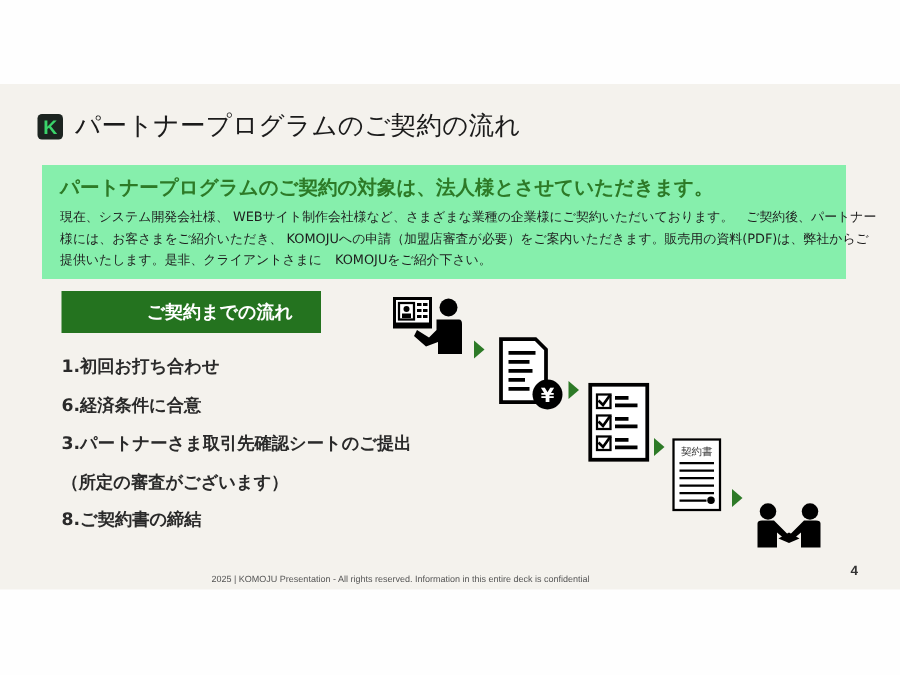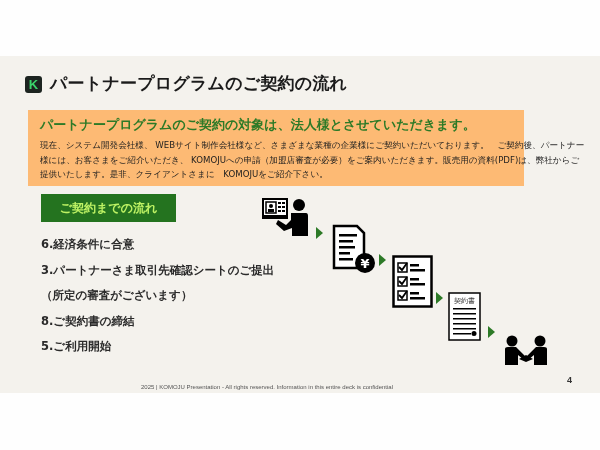--- a/index.html
+++ b/index.html
@@ -1,24 +1,24 @@
 <!DOCTYPE html>
 <html><head>
 <meta charset="utf-8">
 <style>
   html, body { margin:0; padding:0; }
   body { width:600px; height:450px; background:#fefefe; position:relative; overflow:hidden; font-family:"DejaVu Sans", "Liberation Sans", sans-serif; }
   .slide { position:absolute; left:0; top:56px; width:600px; height:337px; background:#f4f2ed; }
   .logo { position:absolute; left:25px; top:20px; width:17px; height:17px; background:#1c2420; border-radius:3px; }
   .logo span { position:absolute; left:0; top:0; width:17px; height:17px; line-height:17px; text-align:center; color:#3ad36a; font-weight:bold; font-size:13px; font-family:"Liberation Sans", sans-serif; }
-  .title { position:absolute; left:50px; top:16px; font-size:17px; font-weight:bold; color:#1b1b1b; letter-spacing:0.2px; white-space:nowrap; }
-  .infobox { position:absolute; left:28px; top:54px; width:496px; height:76px; background:#fdba74; }
+  .title { position:absolute; left:50px; top:16px; font-size:17px; font-weight:normal; color:#1b1b1b; letter-spacing:0.2px; white-space:nowrap; }
+  .infobox { position:absolute; left:28px; top:54px; width:536px; height:76px; background:#86efac; }
   .infobox .headline { position:absolute; left:12px; top:6px; font-size:13px; font-weight:bold; color:#2d7a27; white-space:nowrap; }
   .infobox .body { position:absolute; left:12px; top:28px; width:545px; font-size:8.6px; line-height:14.5px; font-weight:normal; color:#1e1e1e; }
-  .flowlabel { position:absolute; left:41px; top:138px; width:135px; height:28px; background:#24731f; color:#bef264; font-size:12px; font-weight:bold; line-height:28px; text-align:center; }
+  .flowlabel { position:absolute; left:41px; top:138px; width:135px; height:28px; background:#24731f; color:#ffffff; font-size:12px; font-weight:bold; line-height:28px; text-align:center;padding-left:38px; }
   .steps { position:absolute; left:41px; top:176px; margin:0; padding:0; list-style:none; }
   .steps li { font-size:11.5px; font-weight:bold; color:#2a2a2a; height:25.5px; line-height:25.5px; white-space:nowrap; }
   .icon { position:absolute; }
   .arrow { position:absolute; width:0; height:0; border-top:6px solid transparent; border-bottom:6px solid transparent; border-left:7px solid #2d7a27; }
   .footer { position:absolute; left:141px; top:328px; font-size:6px; color:#555; white-space:nowrap; font-family:"Liberation Sans", sans-serif; }
   .pagenum { position:absolute; left:567px; top:319px; font-size:9px; color:#333; font-weight:bold; font-family:"Liberation Sans", sans-serif; }
 </style>
 </head>
 <body>
 
@@ -29,25 +29,25 @@
   <div class="title">パートナープログラムのご契約の流れ</div>
 
   <div class="infobox">
     <div class="headline">パートナープログラムのご契約の対象は、法人様とさせていただきます。</div>
     <div class="body">現在、システム開発会社様、 WEBサイト制作会社様など、さまざまな業種の企業様にご契約いただいております。　ご契約後、パートナー様には、お客さまをご紹介いただき、 KOMOJUへの申請（加盟店審査が必要）をご案内いただきます。販売用の資料(PDF)は、弊社からご提供いたします。是非、クライアントさまに　KOMOJUをご紹介下さい。</div>
   </div>
 
   <div class="flowlabel">ご契約までの流れ</div>
 
   <ul class="steps">
+    <li>1.初回お打ち合わせ</li>
     <li>6.経済条件に合意</li>
     <li>3.パートナーさま取引先確認シートのご提出</li>
     <li>（所定の審査がございます）</li>
     <li>8.ご契約書の締結</li>
-    <li>5.ご利用開始</li>
   </ul>
 
   <svg class="icon" style="left:262px; top:142px;" width="48" height="40" viewBox="0 0 48 40">
     <rect x="1" y="1" width="24" height="17" fill="#fff" stroke="#000" stroke-width="2"></rect>
     <rect x="4" y="4" width="10" height="11" fill="#fff" stroke="#000" stroke-width="1.5"></rect>
     <circle cx="9" cy="8" r="2" fill="#000"></circle>
     <rect x="6" y="11" width="6" height="3" fill="#000"></rect>
     <rect x="16" y="4" width="3" height="2" fill="#000"></rect>
       <rect x="20" y="4" width="3" height="2" fill="#000"></rect>
     <rect x="16" y="8" width="3" height="2" fill="#000"></rect>

